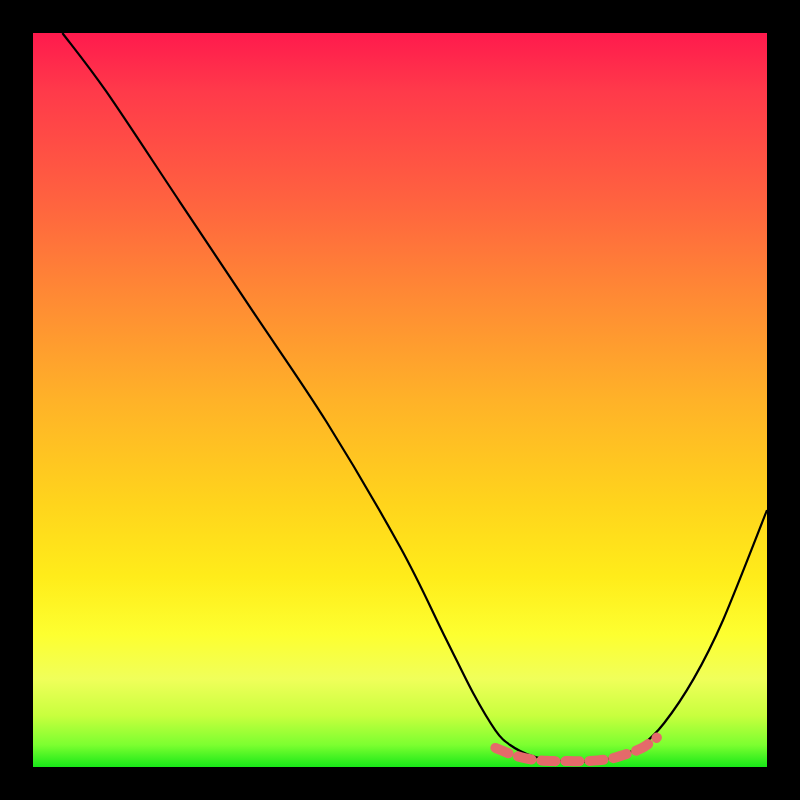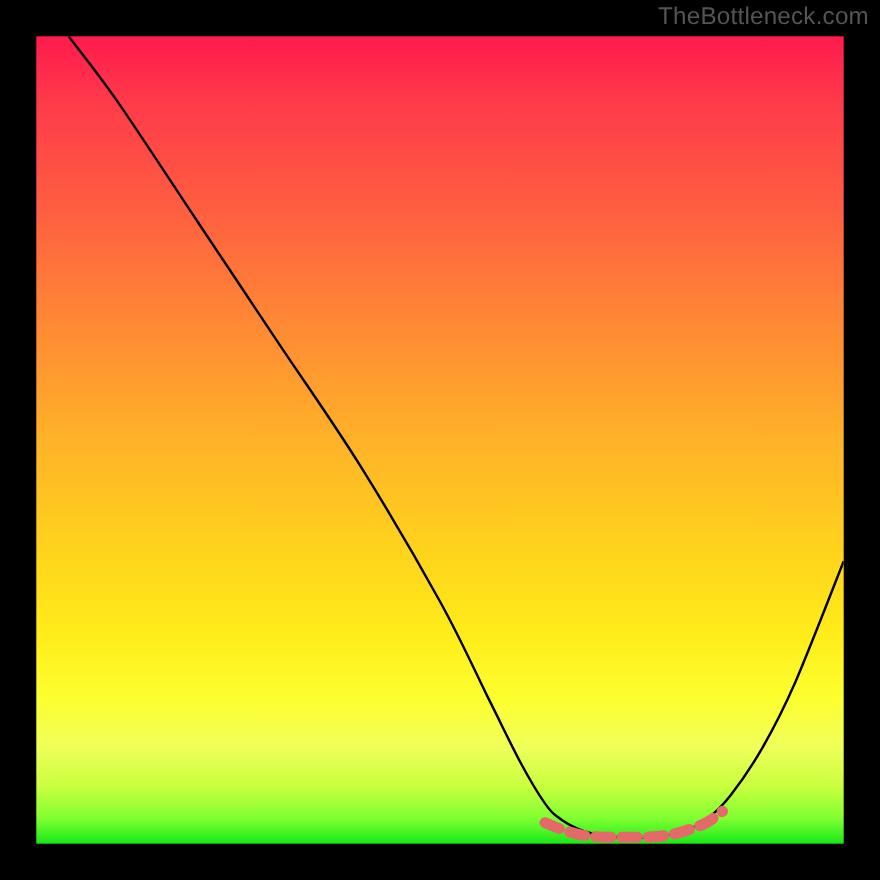--- a/index.html
+++ b/index.html
@@ -55,21 +55,20 @@
     width: 734px;
     height: 734px;
     z-index: 3;
   }
 </style>
 </head>
 <body>
 
 <div class="wrap">
 
-  <div class="watermark">TheBottleneck.com</div>
 
   <div class="plot"></div>
 
   <svg class="overlay" viewBox="0 0 734 734" preserveAspectRatio="none">
     <path id="curve-path" fill="none" stroke="#000000" stroke-width="2.2" d="M 29.4 0.0 C 36.7 9.8, 53.8 30.6, 73.4 58.7 C 93.0 86.9, 122.3 132.1, 146.8 168.8 C 171.3 205.5, 195.7 242.2, 220.2 278.9 C 244.7 315.6, 269.1 349.9, 293.6 389.0 C 318.1 428.2, 347.4 478.3, 367.0 513.8 C 386.6 549.3, 398.8 577.4, 411.0 601.9 C 423.3 626.3, 431.8 644.7, 440.4 660.6 C 449.0 676.5, 456.3 688.7, 462.4 697.3 C 468.5 705.9, 471.0 707.7, 477.1 712.0 C 483.2 716.3, 490.6 720.3, 499.1 723.0 C 507.7 725.7, 518.7 727.3, 528.5 728.1 C 538.3 729.0, 548.1 729.0, 557.8 728.1 C 567.6 727.3, 578.6 725.7, 587.2 723.0 C 595.8 720.3, 601.9 717.5, 609.2 712.0 C 616.6 706.5, 622.7 701.0, 631.2 690.0 C 639.8 679.0, 650.8 663.0, 660.6 645.9 C 670.4 628.8, 677.7 615.3, 690.0 587.2 C 702.2 559.1, 726.7 495.5, 734.0 477.1"></path>
     <path id="marker-path" fill="none" stroke="#e46a6a" stroke-width="10" stroke-linecap="round" stroke-linejoin="round" stroke-dasharray="14 10" d="M 462.4 714.9 C 464.9 715.9, 472.2 719.1, 477.1 720.8 C 482.0 722.5, 486.9 724.1, 491.8 725.2 C 496.7 726.3, 501.6 726.9, 506.5 727.4 C 511.4 727.9, 516.2 728.0, 521.1 728.1 C 526.0 728.3, 530.9 728.1, 535.8 728.1 C 540.7 728.1, 545.6 728.3, 550.5 728.1 C 555.4 728.0, 560.3 727.9, 565.2 727.4 C 570.1 726.9, 575.0 726.3, 579.9 725.2 C 584.8 724.1, 589.6 722.5, 594.5 720.8 C 599.4 719.1, 604.3 717.6, 609.2 714.9 C 614.1 712.2, 621.5 706.4, 623.9 704.6"></path>
   </svg>
 
 </div>
 

